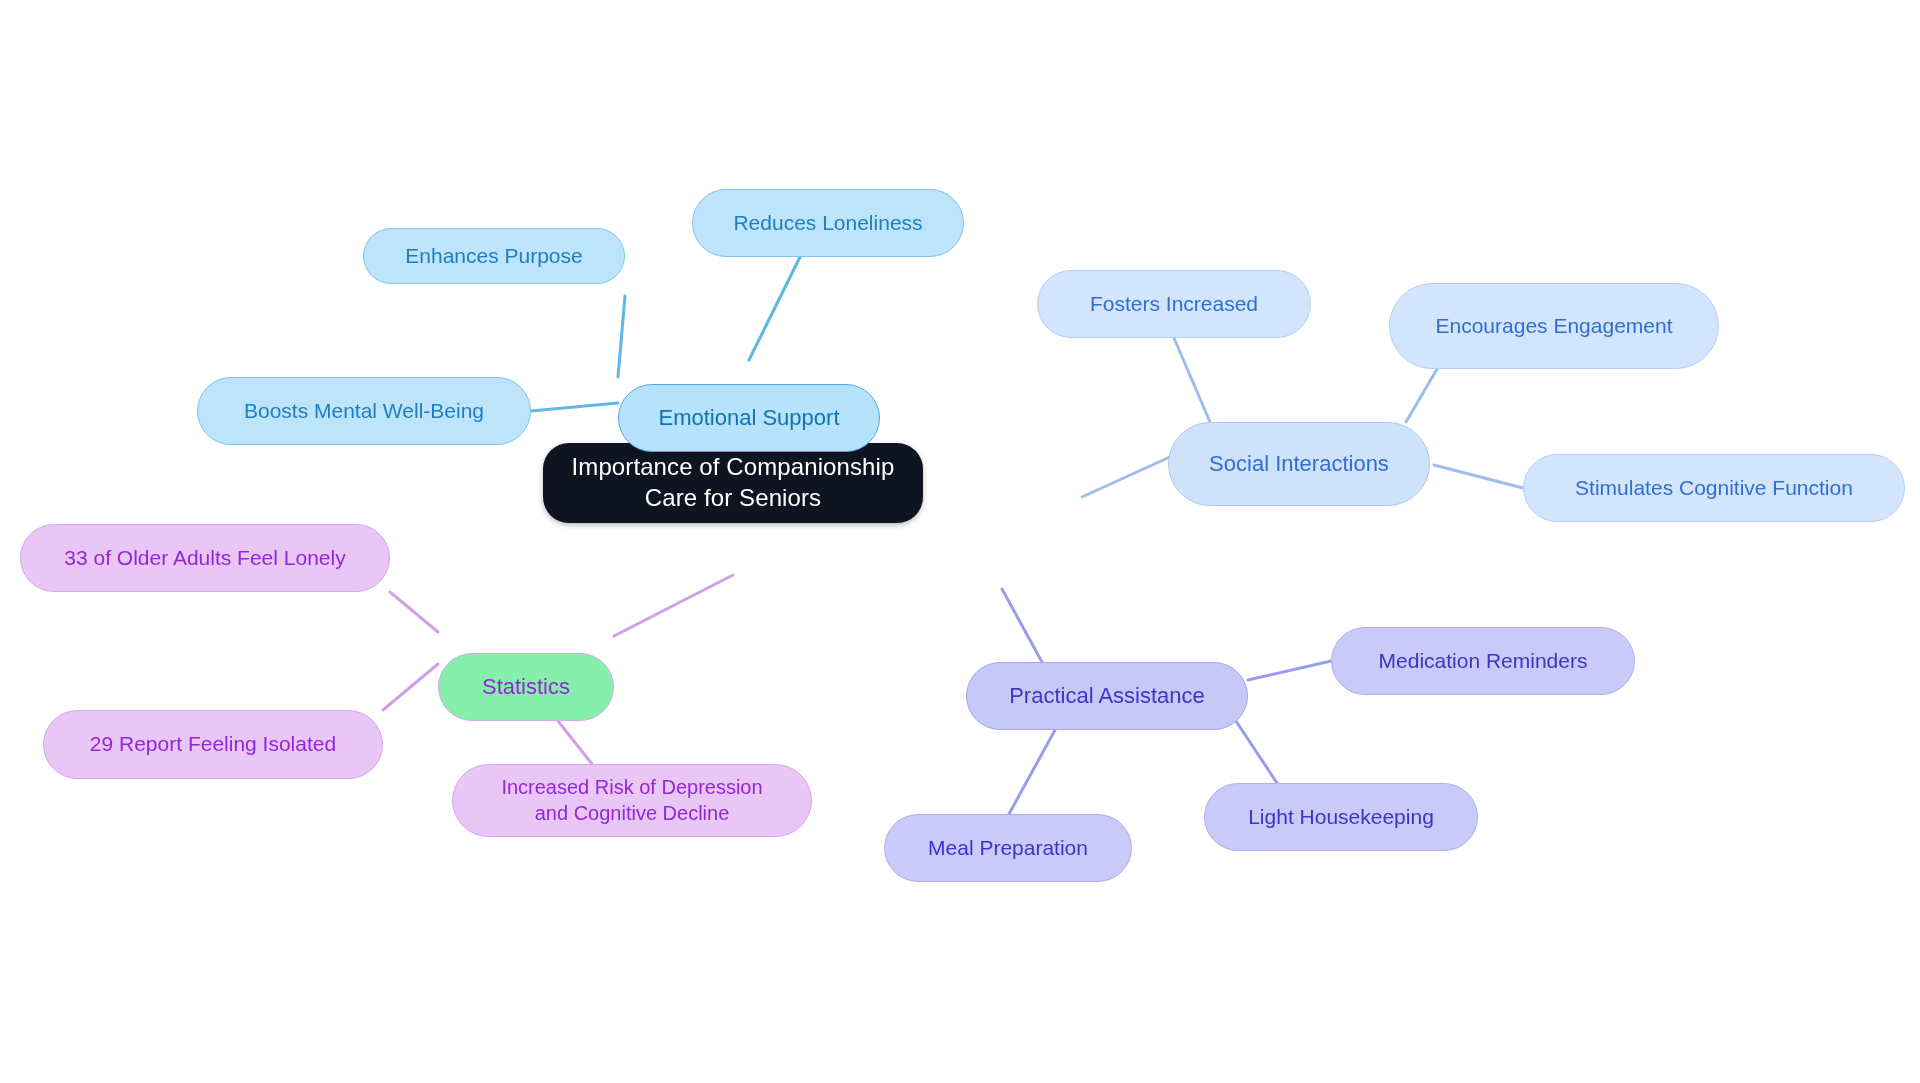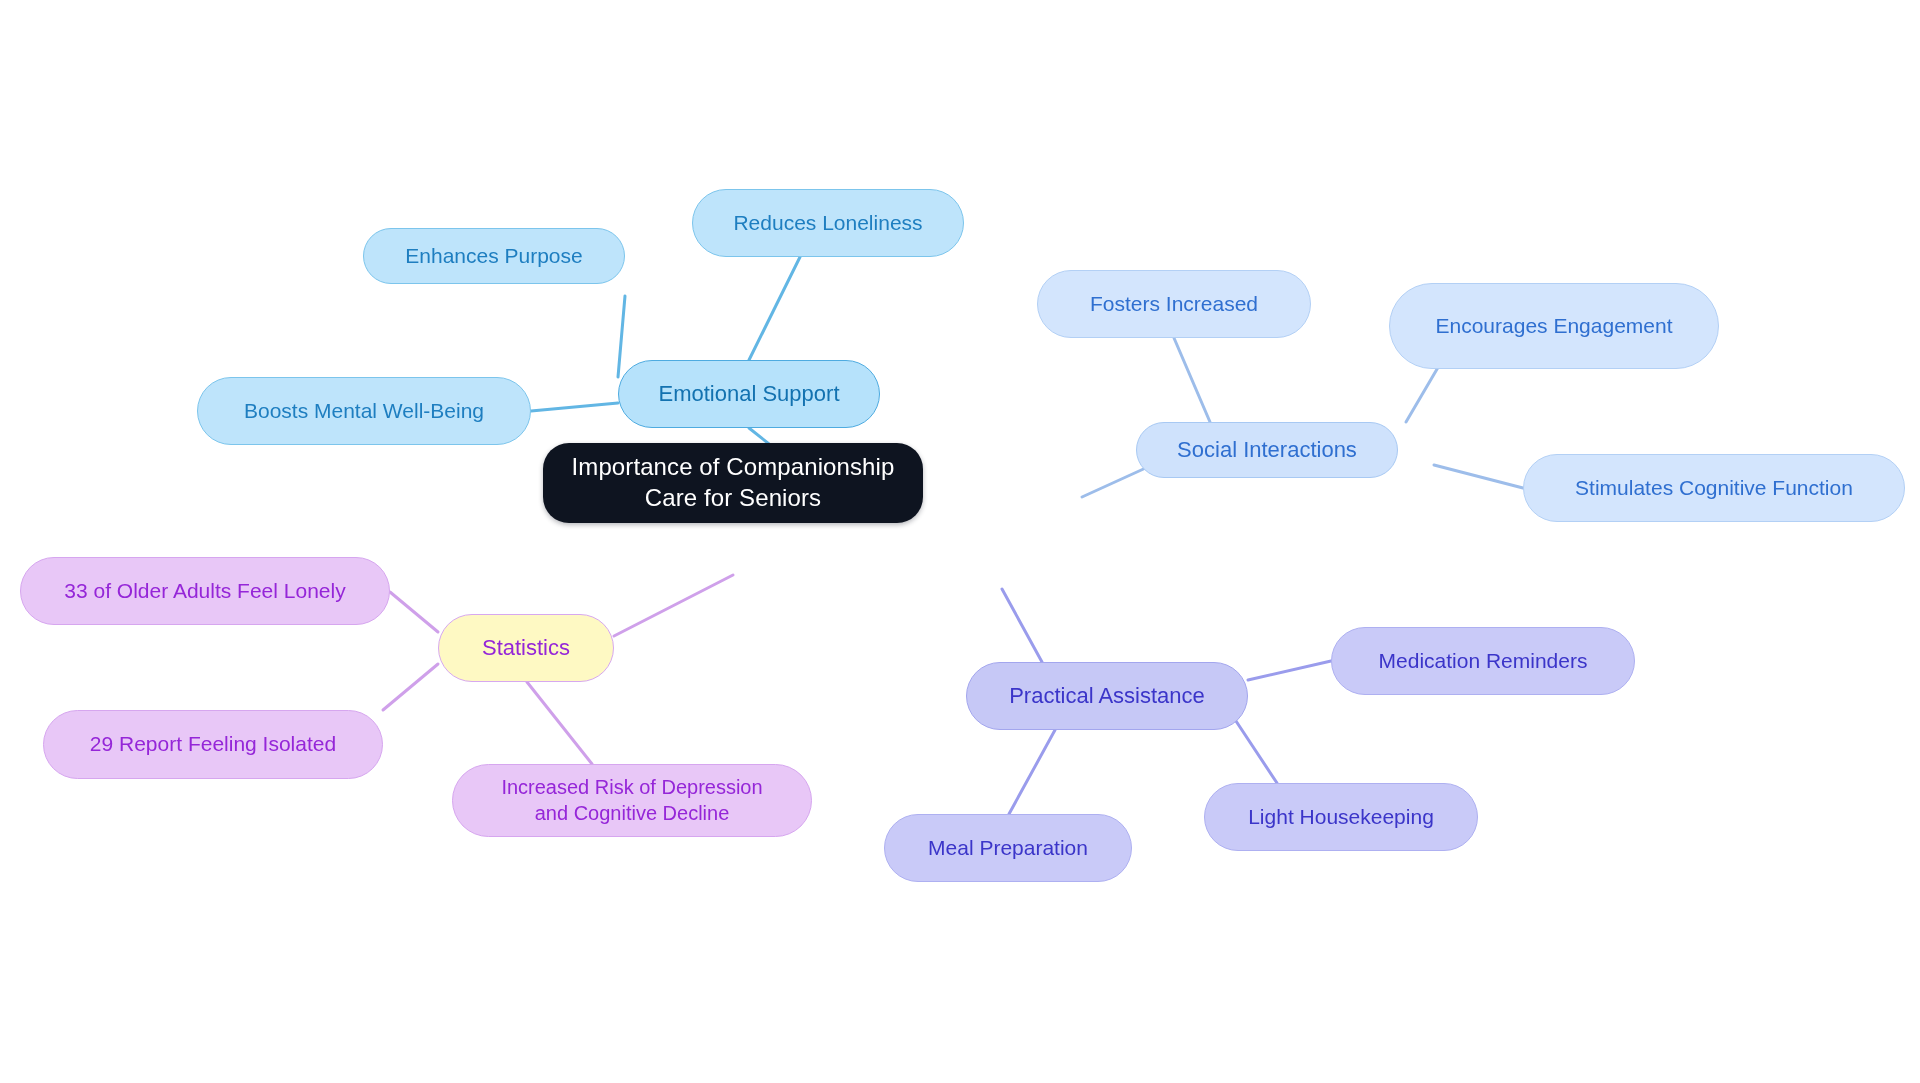--- a/index.html
+++ b/index.html
@@ -49,20 +49,21 @@
     color: #ffffff;
     font-size: 24px;
     letter-spacing: 0.1px;
     box-shadow: 0 2px 5px rgba(15,20,32,0.30);
   }
   
   .c-cyan-main {
     background: #b6e2fb;
     border-color: #4eabe0;
     color: #1372b0;
+    margin-top: 24px;
   }
   .c-cyan-leaf {
     background: #bee4fb;
     border-color: #7cc5ec;
     color: #1e7ec0;
   }
   
   .c-blue-main {
     background: #cfe2fc;
     border-color: #a8c9f3;
@@ -79,23 +80,24 @@
     border-color: #a3a6ee;
     color: #3b35c9;
   }
   .c-indigo-leaf {
     background: #c9caf8;
     border-color: #aeb0f1;
     color: #3b35c9;
   }
   
   .c-violet-main {
-    background: #fef9c3;
+    background: #86efac;
     border-color: #d7a8f0;
     color: #9526d8;
+    margin-top: 39px;
   }
   .c-violet-leaf {
     background: #e8c7f7;
     border-color: #d6a6ef;
     color: #9526d8;
   }
   .fs-22 { font-size: 22px; }
   .fs-21 { font-size: 21px; text-align: right; }
   .fs-20 { font-size: 20px; }
 </style>
@@ -121,27 +123,27 @@
       <line x1="438" y1="664" x2="383" y2="710" stroke="#cfa0ea" stroke-width="3" stroke-linecap="round"></line>
       <line x1="527" y1="682" x2="592" y2="764" stroke="#cfa0ea" stroke-width="3" stroke-linecap="round"></line>
     </svg>
   <div id="node-layer">
       <div class="node root" style="left: 543px; top: 443px; width: 380px; height: 80px;">Importance of Companionship
 Care for Seniors</div>
       <div class="node fs-22 c-cyan-main" style="left: 618px; top: 360px; width: 262px; height: 68px;">Emotional Support</div>
       <div class="node fs-21 c-cyan-leaf" style="left: 692px; top: 189px; width: 272px; height: 68px;">Reduces Loneliness</div>
       <div class="node fs-21 c-cyan-leaf" style="left: 363px; top: 228px; width: 262px; height: 56px;">Enhances Purpose</div>
       <div class="node fs-21 c-cyan-leaf" style="left: 197px; top: 377px; width: 334px; height: 68px;">Boosts Mental Well-Being</div>
-      <div class="node fs-22 c-blue-main" style="left: 1136px; top: 422px; width: 262px; height: 56px;">Social Interactions</div>
+      <div class="node fs-22 c-blue-main" style="left: 1168px; top: 422px; width: 262px; height: 84px;">Social Interactions</div>
       <div class="node fs-21 c-blue-leaf" style="left: 1037px; top: 270px; width: 274px; height: 68px;">Fosters Increased</div>
       <div class="node fs-21 c-blue-leaf" style="left: 1389px; top: 283px; width: 330px; height: 86px;">Encourages Engagement</div>
       <div class="node fs-21 c-blue-leaf" style="left: 1523px; top: 454px; width: 382px; height: 68px;">Stimulates Cognitive Function</div>
       <div class="node fs-22 c-indigo-main" style="left: 966px; top: 662px; width: 282px; height: 68px;">Practical Assistance</div>
       <div class="node fs-21 c-indigo-leaf" style="left: 1331px; top: 627px; width: 304px; height: 68px;">Medication Reminders</div>
       <div class="node fs-21 c-indigo-leaf" style="left: 1204px; top: 783px; width: 274px; height: 68px;">Light Housekeeping</div>
       <div class="node fs-21 c-indigo-leaf" style="left: 884px; top: 814px; width: 248px; height: 68px;">Meal Preparation</div>
       <div class="node fs-22 c-violet-main" style="left: 438px; top: 614px; width: 176px; height: 68px;">Statistics</div>
-      <div class="node fs-21 c-violet-leaf" style="left: 20px; top: 524px; width: 370px; height: 68px; margin-top: 33px;">33 of Older Adults Feel Lonely</div>
+      <div class="node fs-21 c-violet-leaf" style="left: 20px; top: 524px; width: 370px; height: 68px;">33 of Older Adults Feel Lonely</div>
       <div class="node fs-21 c-violet-leaf" style="left: 43px; top: 710px; width: 340px; height: 69px;">29 Report Feeling Isolated</div>
       <div class="node fs-20 c-violet-leaf" style="left: 452px; top: 764px; width: 360px; height: 73px;">Increased Risk of Depression
 and Cognitive Decline</div>
     </div>
 </div>
 
 </body></html>

